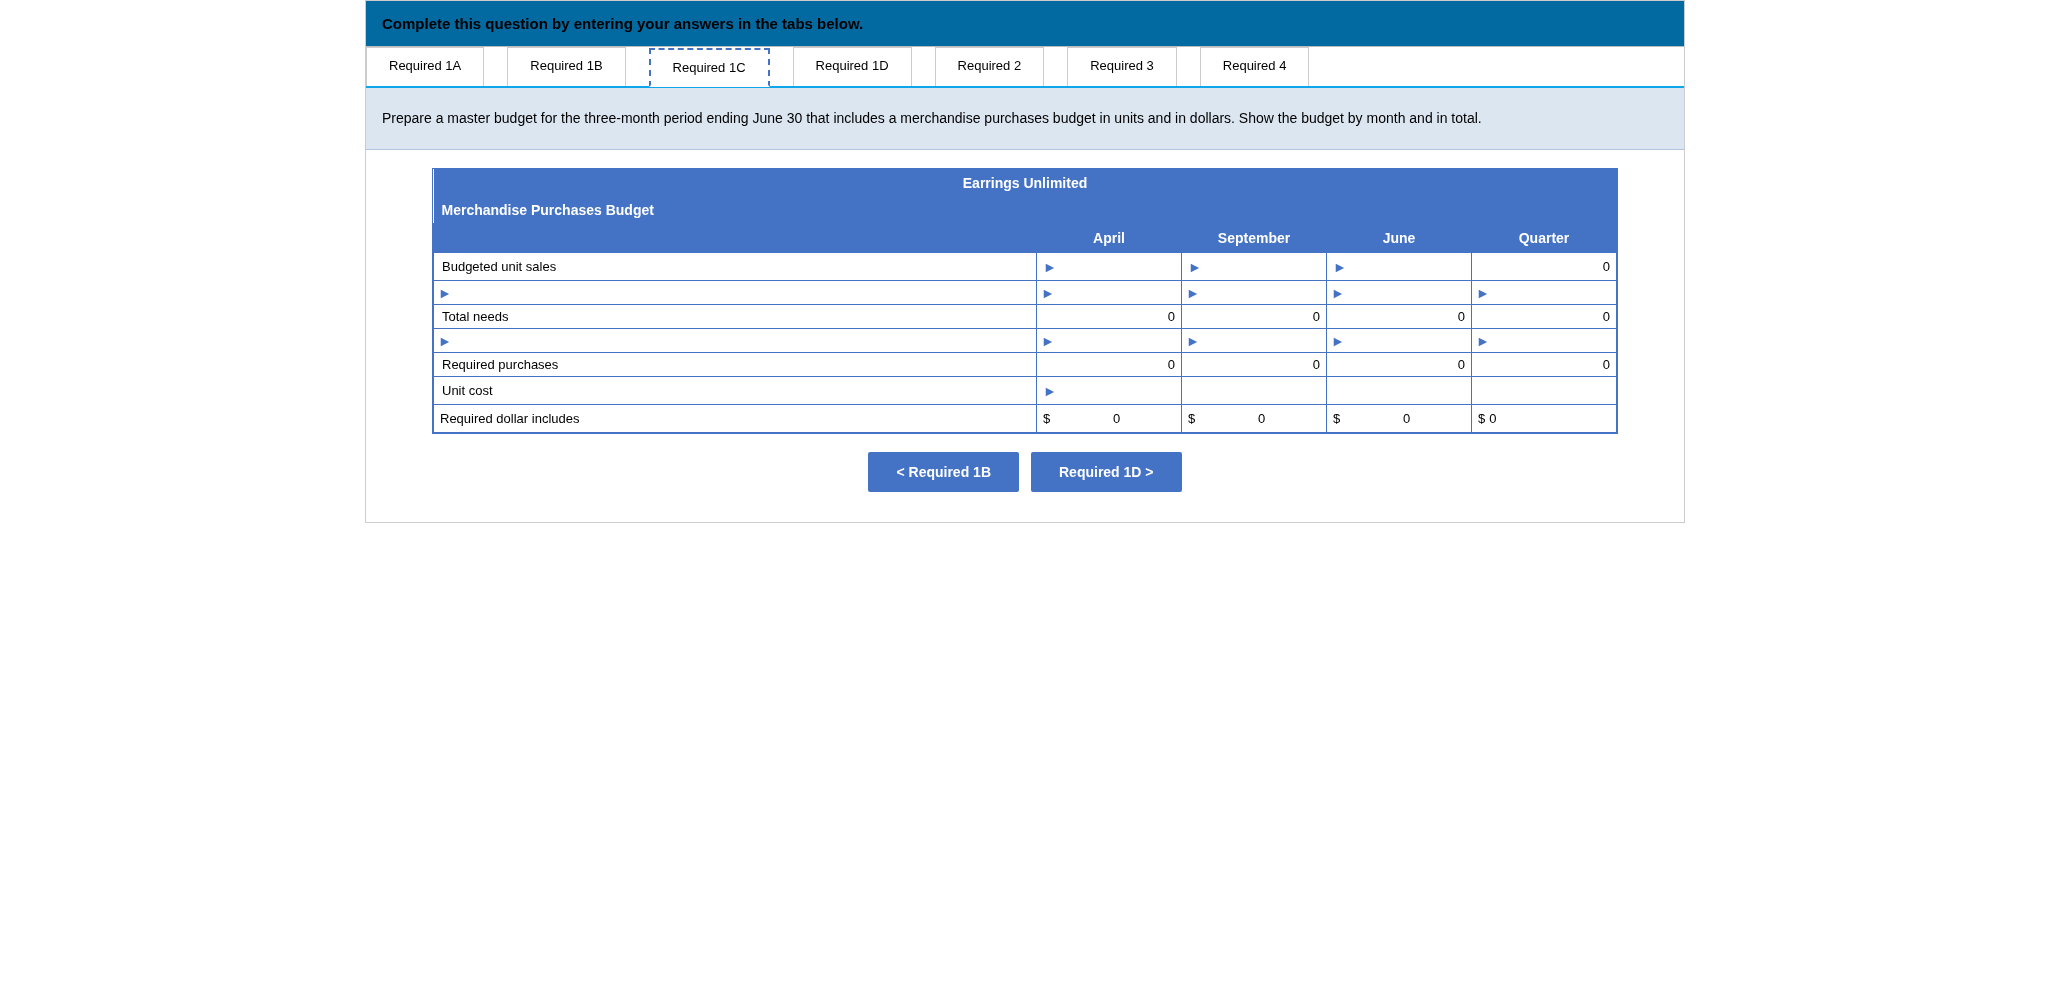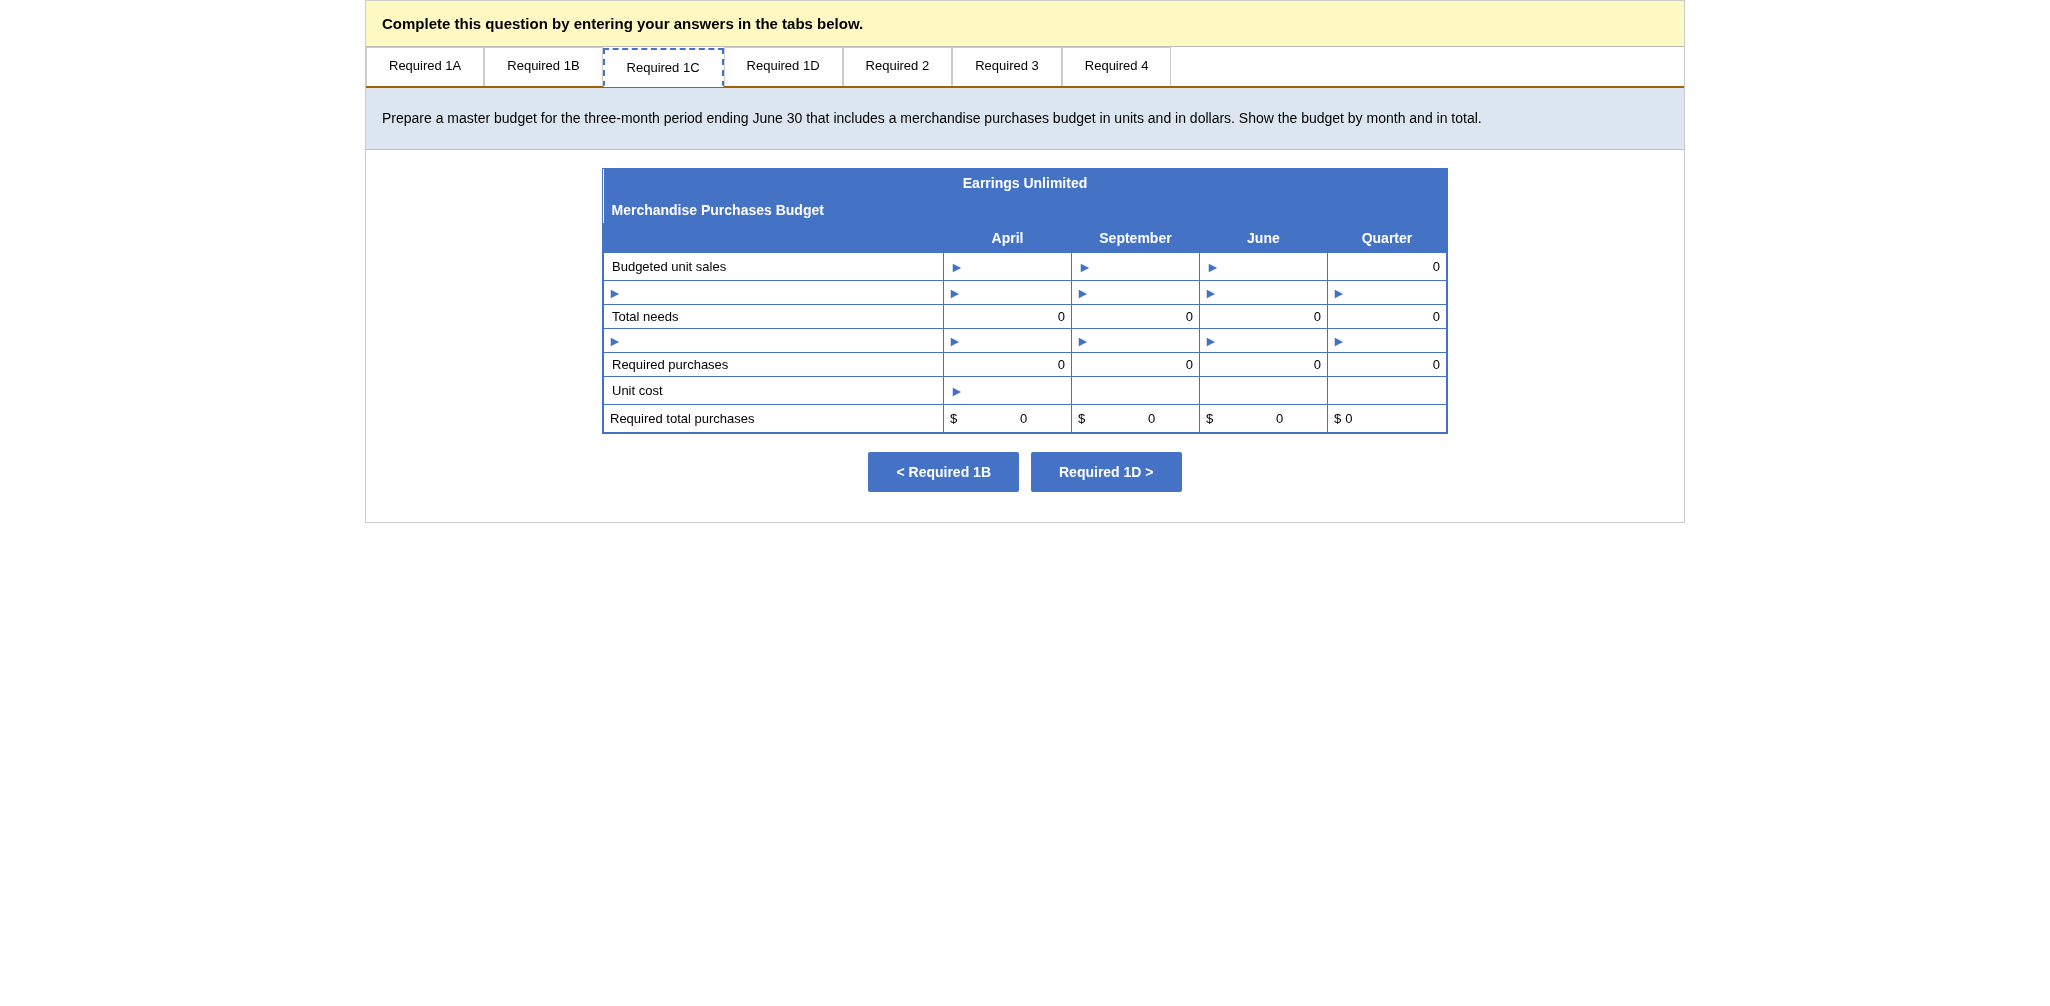--- a/index.html
+++ b/index.html
@@ -11,33 +11,34 @@
     }
 
     .outer-container {
       max-width: 1320px;
       margin: 0 auto;
       border: 1px solid #ccc;
     }
 
     
     .header-banner {
-      background: #fef9c3;
+      background: #0369a1;
       padding: 14px 16px;
       font-weight: bold;
       font-size: 15px;
       border-bottom: 1px solid #bbb;
     }
 
     
     .tabs-row {
       display: flex;
-      border-bottom: 2px solid #a16207;
+      border-bottom: 2px solid #0ea5e9;
       background: #fff;
       padding: 0;
+      gap: 23px;
     }
     .tab {
       padding: 10px 22px;
       border: 1px solid #ccc;
       border-bottom: none;
       cursor: pointer;
       background: #fff;
       font-size: 13px;
       color: #000;
       white-space: nowrap;
@@ -61,21 +62,21 @@
     }
 
     
     .main-content {
       padding: 18px 20px 30px 20px;
       background: #fff;
     }
 
     
     .budget-table-wrapper {
-      width: 846px;
+      width: 1186px;
       margin: 0 auto;
       border: 1px solid #4472c4;
     }
 
     .budget-table {
       width: 100%;
       border-collapse: collapse;
     }
 
     .budget-table .title-row td {
@@ -352,21 +353,21 @@
               <span class="arrow">►</span>
               <input class="cell-input" type="text" value="" style="">
             </div>
           </td>
           <td class="col-month"></td>
           <td class="col-month"></td>
           <td class="col-month"></td>
         </tr>
 
         <tr class="dollar-row">
-          <td class="label-cell">Required total purchases</td>
+          <td class="label-cell">Required dollar includes</td>
           <td class="col-month">
             <div class="dollar-input-cell">
               <span class="dollar-sym">$</span>
               <input class="cell-input" type="text" value="0" style="width: 70px;">
             </div>
           </td>
           <td class="col-month">
             <div class="dollar-input-cell">
               <span class="dollar-sym">$</span>
               <input class="cell-input" type="text" value="0" style="width: 70px;">

